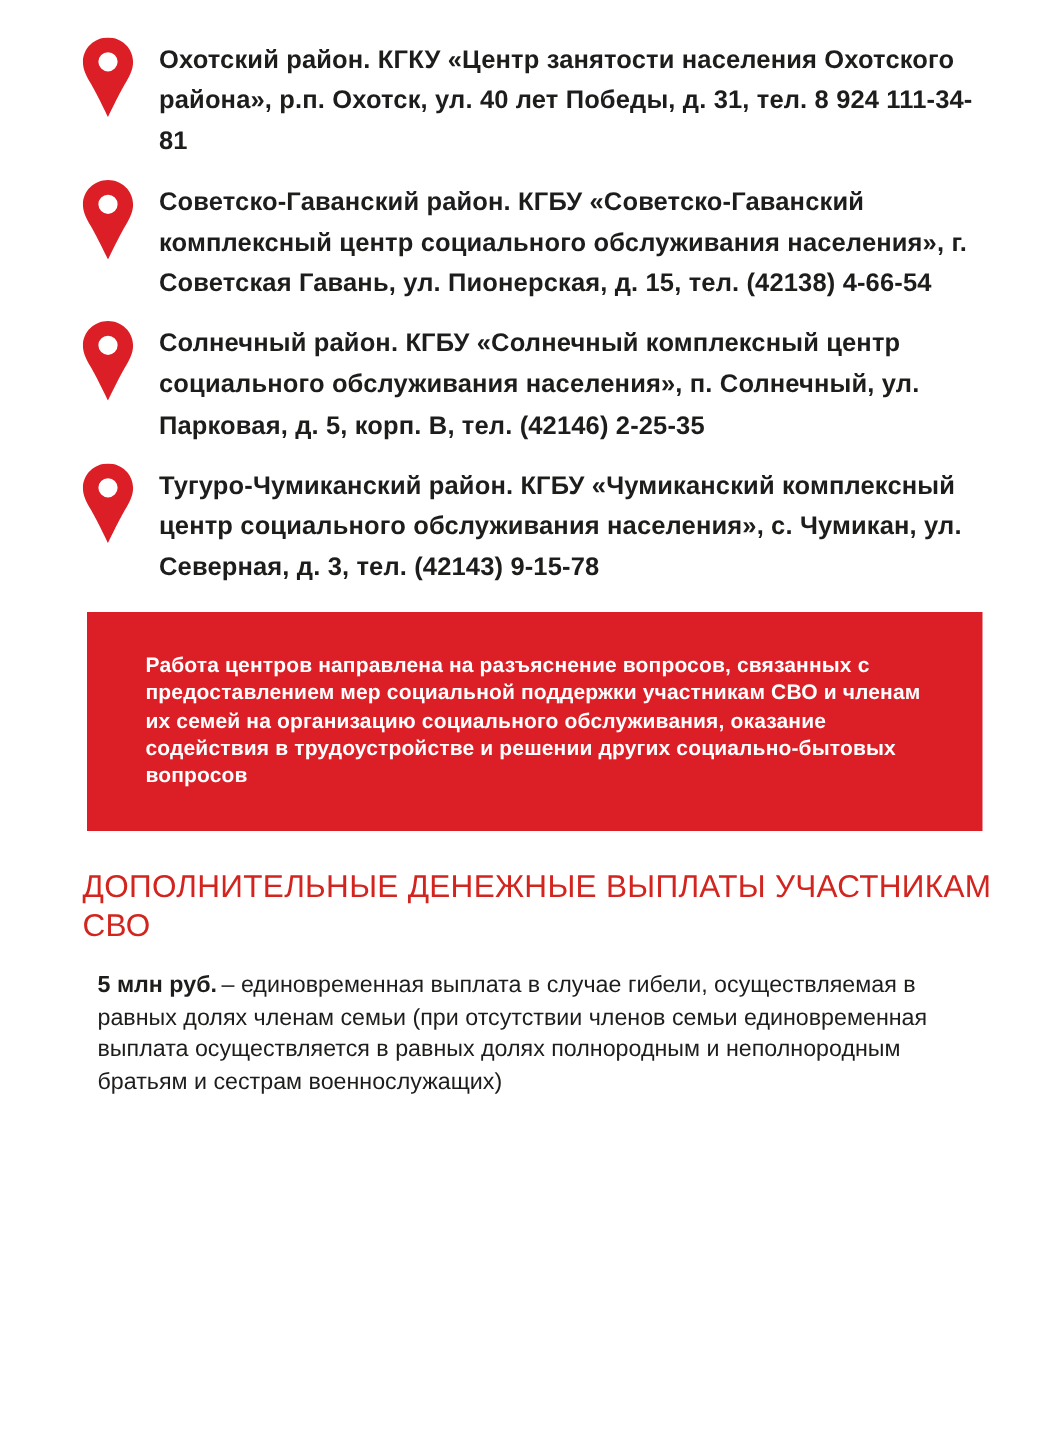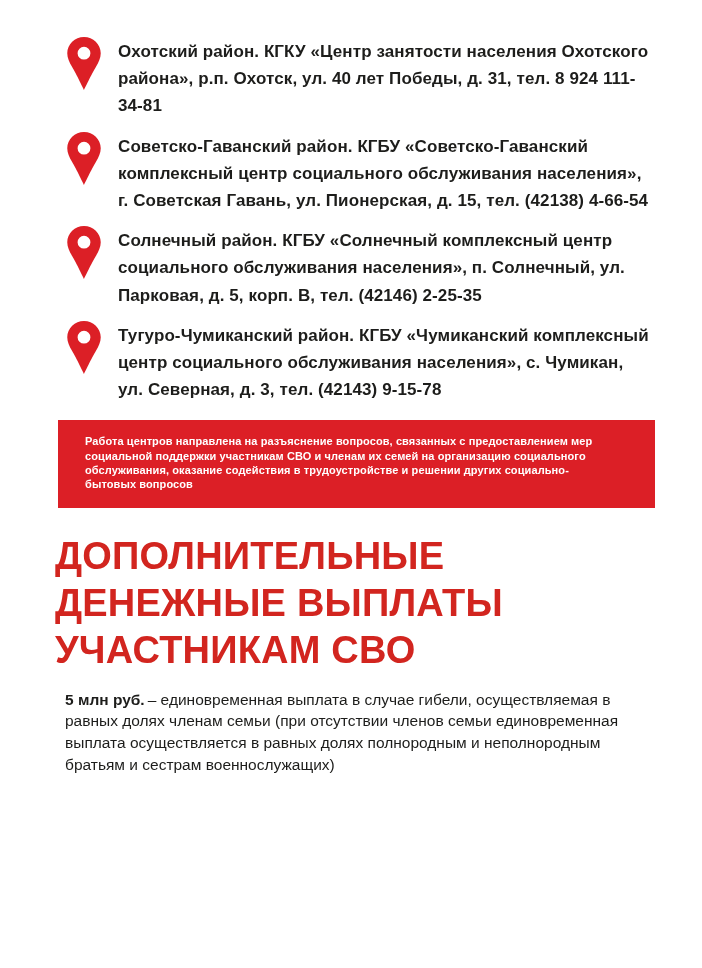--- a/index.html
+++ b/index.html
@@ -18,21 +18,21 @@
   }
   .page{
     box-sizing:border-box;
     width:702px;
     min-height:968px;
     padding:25px 38px 30px 55px;
   }
   
   .centers{
     list-style:none;
-    margin:12px;
+    margin:0;
     padding:0;
     display:flex;
     flex-direction:column;
     gap:12px;
   }
   .center{
     display:flex;
     align-items:flex-start;
   }
   .pin{
@@ -52,33 +52,33 @@
   
   .notice{
     box-sizing:border-box;
     margin:17px 0 0 3px;
     width:597px;
     background:var(--accent);
     color:#ffffff;
     padding:14px 28px 17px 27px;
   }
   .notice p{
-    margin:0;
+    margin:12px;
     font-weight:700;
-    font-size:11px;
+    font-size:14px;
     line-height:1.3;
     max-width:528px;
     letter-spacing:.1px;
   }
   
   .heading{
     margin:25px 0 15px;
     color:var(--heading-red);
-    font-weight:700;
-    font-size:38px;
+    font-weight:400;
+    font-size:21px;
     line-height:1.23;
     max-width:640px;
     letter-spacing:.2px;
   }
   
   .payments{
     display:flex;
     flex-direction:column;
     gap:14px;
     margin-left:10px;

